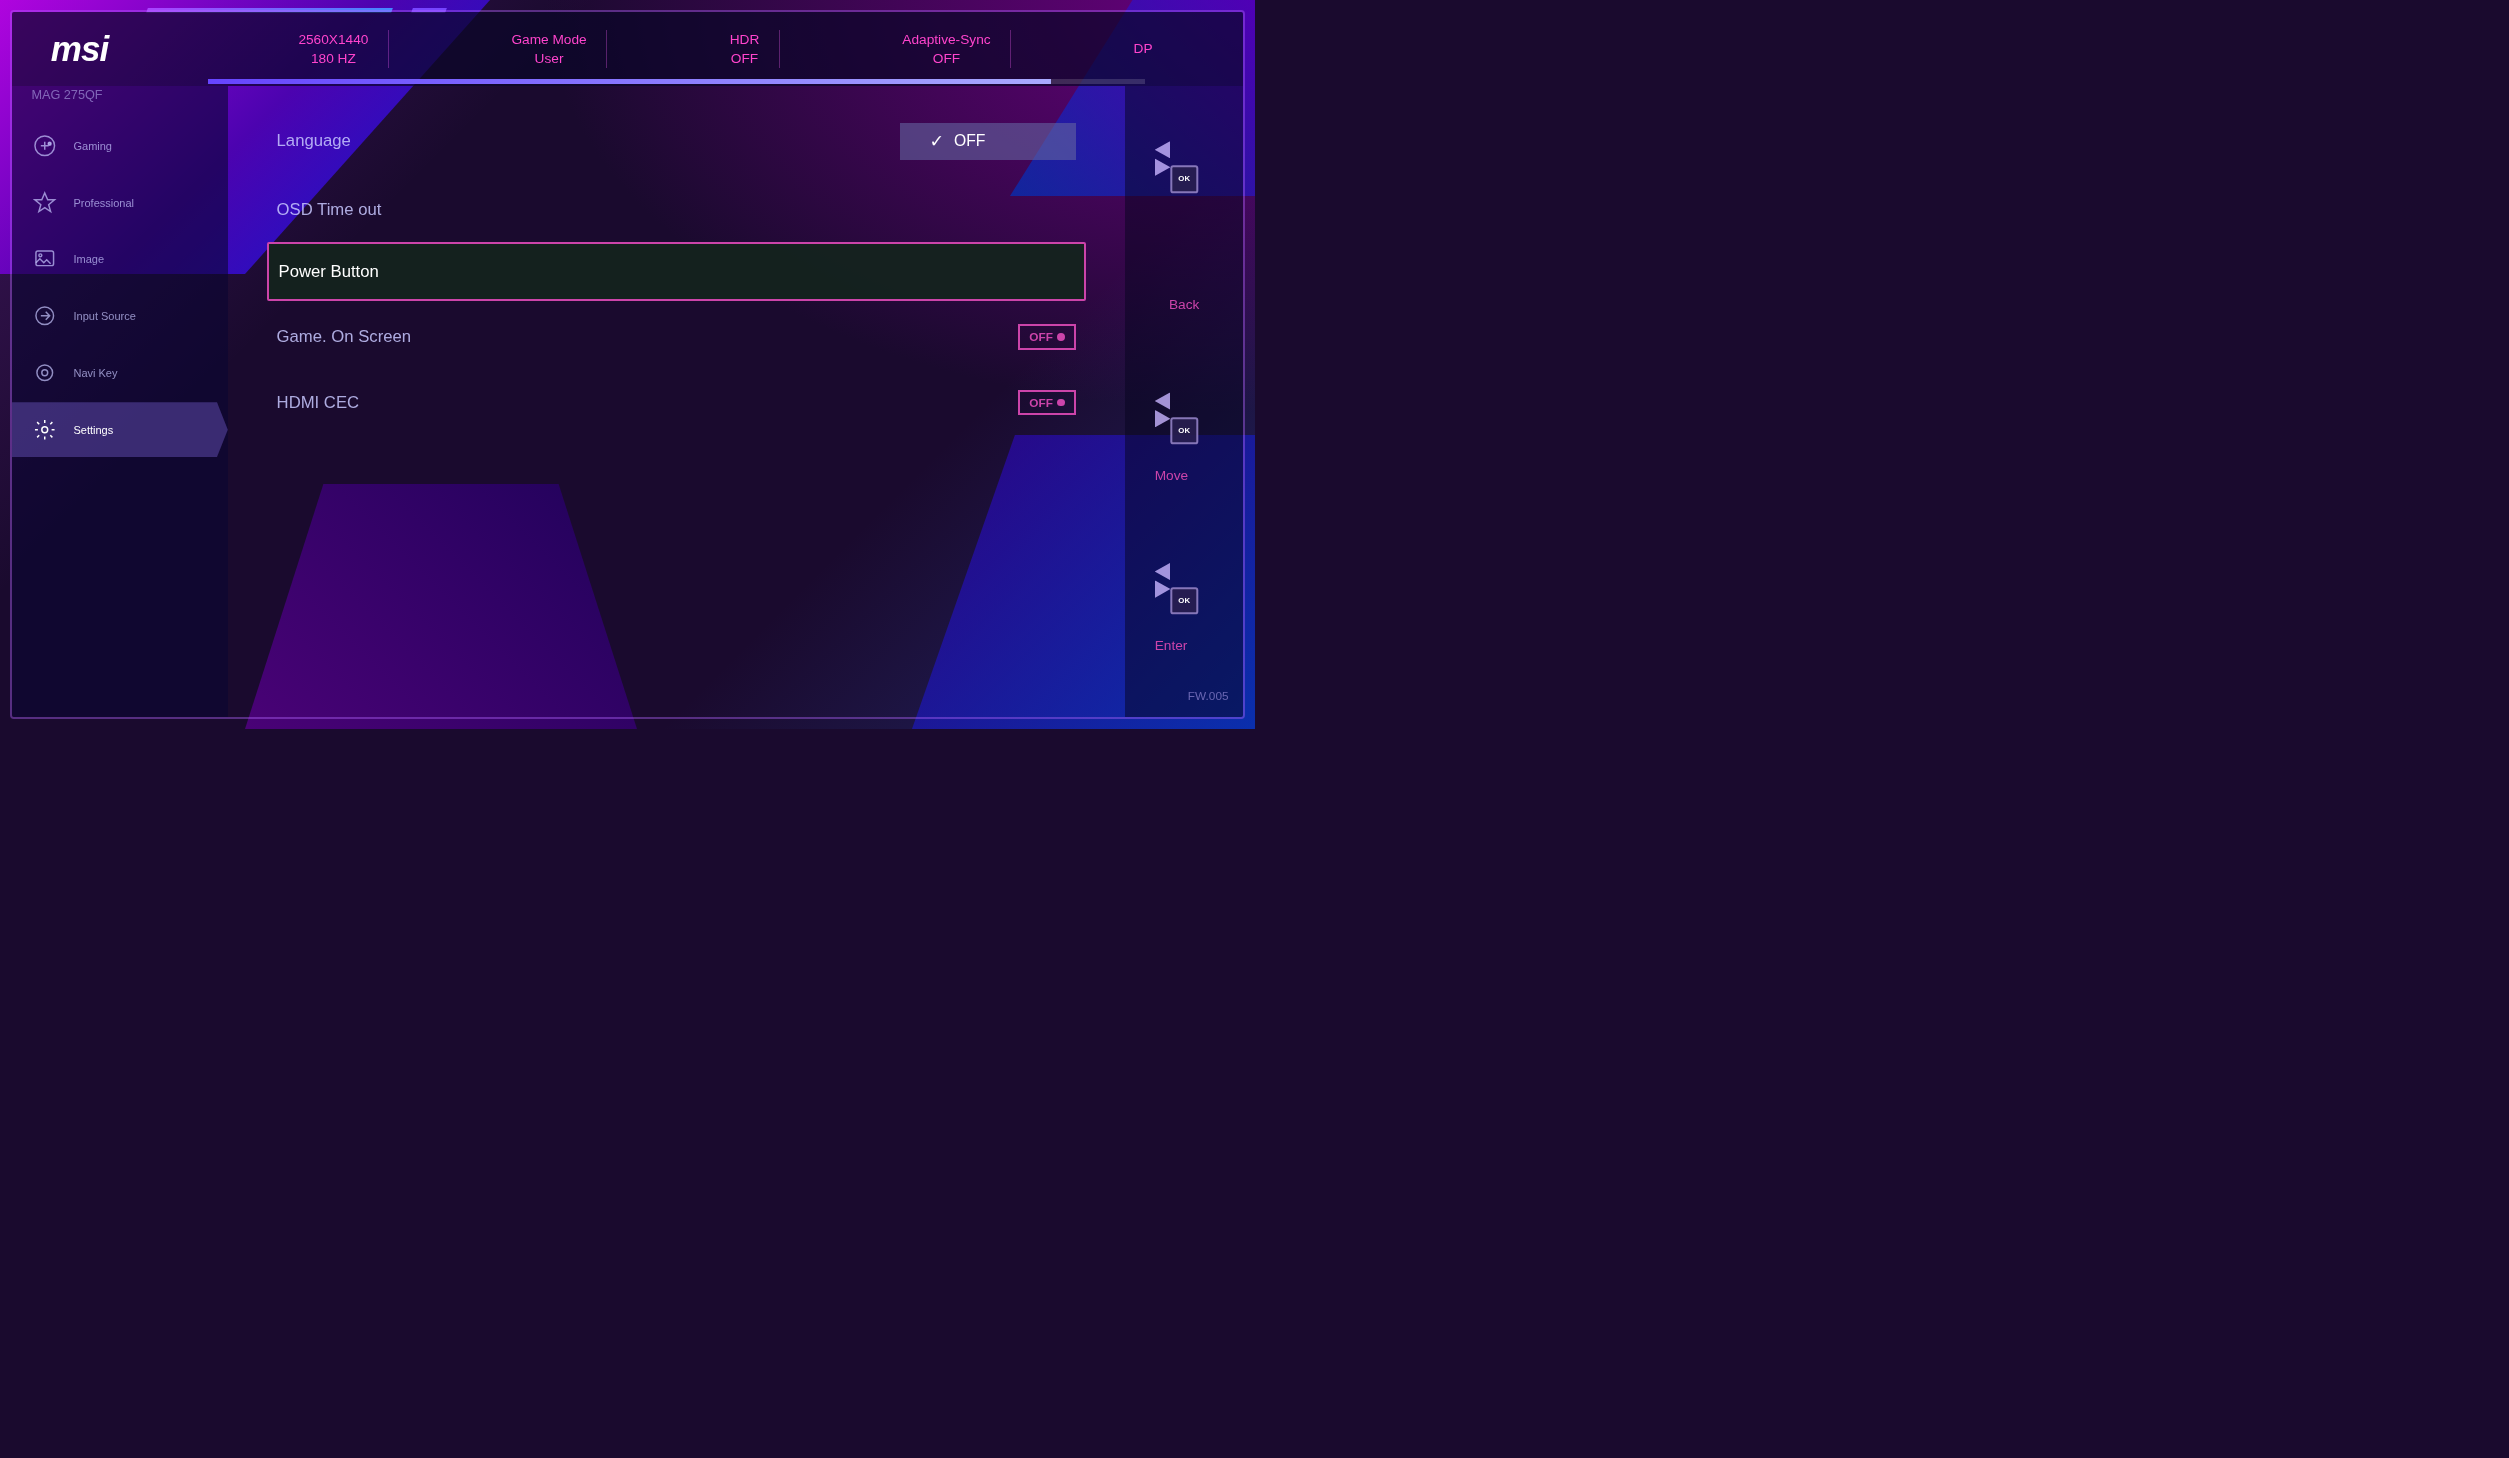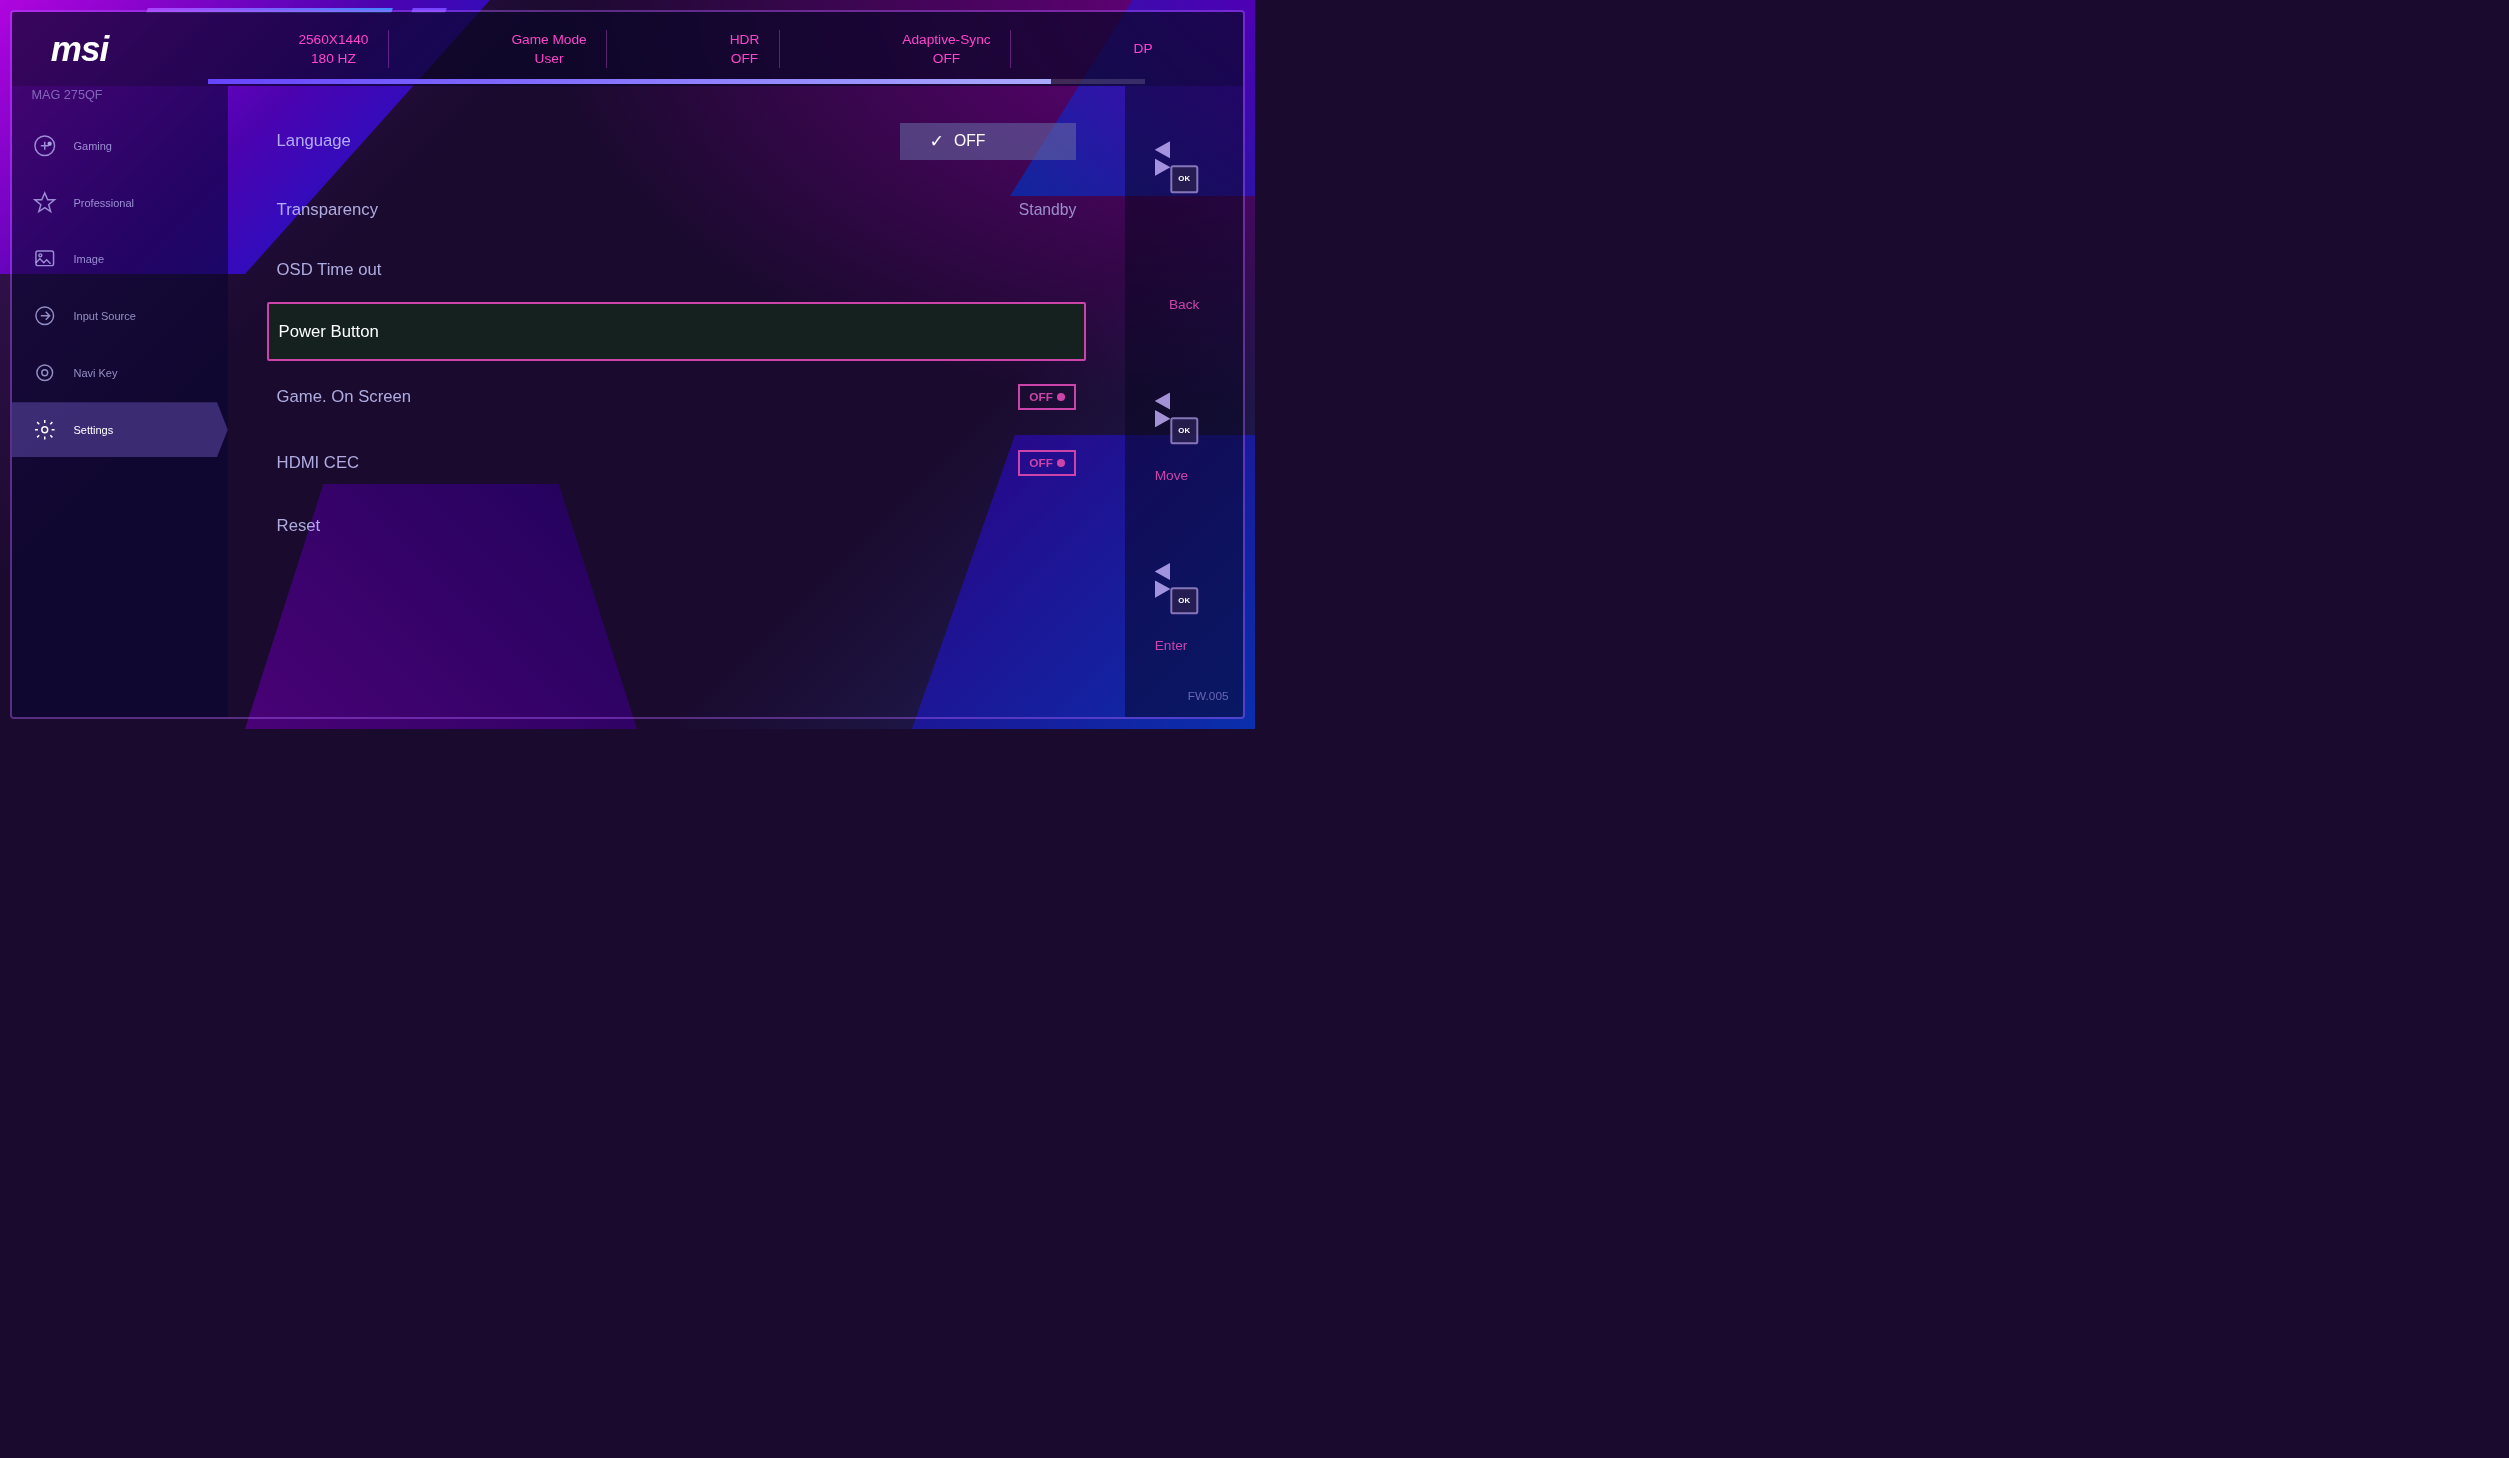--- a/index.html
+++ b/index.html
@@ -417,24 +417,20 @@
     <div class="menu-panel">
 
       <div class="menu-item" style="justify-content:space-between;">
         <span>Language</span>
         <div class="value-selected">
           <span class="checkmark">✓</span>
           <span>OFF</span>
         </div>
       </div>
 
-      <div class="menu-item" style="justify-content:space-between;">
-        <span>Transparency</span>
-        <span style="color:rgba(200,200,255,0.7);font-size:15.7px;">Standby</span>
-      </div>
 
       <div class="menu-item">
         <span>OSD Time out</span>
       </div>
 
       <div class="menu-item selected">
         <span>Power Button</span>
       </div>
 
       <div class="menu-item" style="justify-content:space-between;">
@@ -446,23 +442,20 @@
       </div>
 
       <div class="menu-item" style="justify-content:space-between;">
         <span>HDMI CEC</span>
         <div class="toggle-off">
           <span>OFF</span>
           <div class="toggle-dot"></div>
         </div>
       </div>
 
-      <div class="menu-item">
-        <span>Reset</span>
-      </div>
 
     </div>
 
     <div class="right-controls">
 
       <div class="control-btn">
         <div class="dpad">
           <div class="dpad-left"></div>
           <div class="dpad-right"></div>
           <div class="dpad-center" style="font-size:7.8px;">OK</div>

